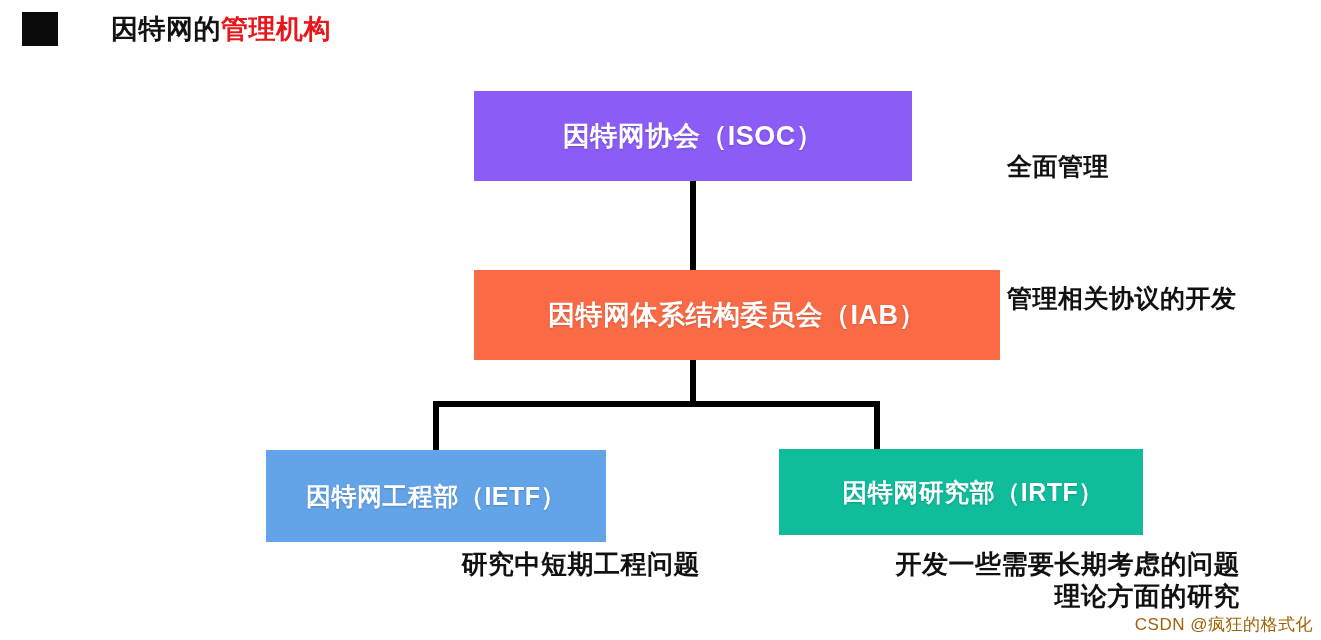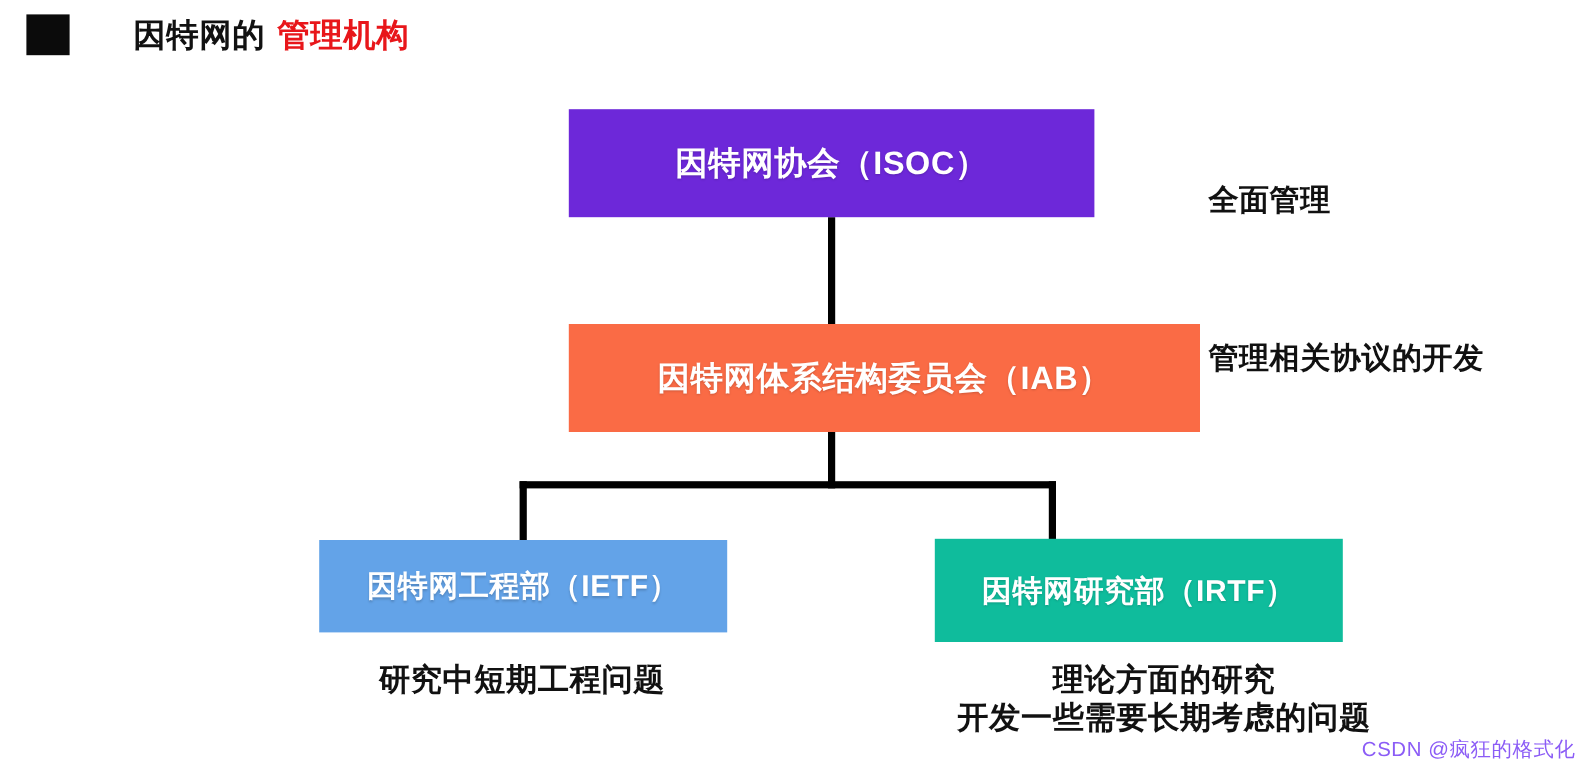--- a/index.html
+++ b/index.html
@@ -35,21 +35,21 @@
     flex: none;
   }
   .title-text {
     font-size: 27px;
     font-weight: bold;
     letter-spacing: 0.5px;
     white-space: nowrap;
     line-height: 34px;
   }
   .title-black { color: #111111; margin-left: 31px; }
-  .title-red   { color: #e8161a; margin-left: 10px; }
+  .title-red   { color: #e8161a; }
 
   
   .line {
     position: absolute;
     background: #000000;
   }
 
   
   .node {
     position: absolute;
@@ -58,75 +58,77 @@
     justify-content: center;
     color: #ffffff;
     font-weight: bold;
     letter-spacing: 0.5px;
     white-space: nowrap;
     text-shadow: 0 1px 2px rgba(0,0,0,0.18);
   }
   #node-isoc {
     left: 474px;  top: 91px;
     width: 438px; height: 90px;
-    background: #6d28d9;
+    background: #8b5cf6;
     font-size: 27px;
   }
   #node-iab {
     left: 474px;  top: 270px;
     width: 526px; height: 90px;
     background: #fa6b45;
     font-size: 27px;
   }
   #node-ietf {
     left: 266px;  top: 450px;
-    width: 340px; height: 77px;
+    width: 340px; height: 92px;
     background: #63a3e8;
     font-size: 25px;
   }
   #node-irtf {
     left: 779px;  top: 449px;
     width: 340px; height: 86px;
     background: #0fbc9c;
     font-size: 25px;
+    padding-left: 24px;
   }
 
   
   .side-note {
     position: absolute;
     color: #111111;
     font-weight: bold;
     font-size: 25px;
     white-space: nowrap;
     letter-spacing: 0.5px;
   }
   #note-isoc { left: 1007px; top: 122px; margin-top: 28px; }
   #note-iab  { left: 1007px; top: 282px; }
 
   
   .caption {
     position: absolute;
-    text-align: center;
+    text-align: right;
     color: #111111;
     font-weight: bold;
     font-size: 26px;
     line-height: 32px;
     letter-spacing: 0.5px;
+    font-family: Liberation Mono, monospace;
   }
   #caption-ietf { left: 170px; top: 550px; width: 530px; }
   #caption-irtf { left: 700px; top: 550px; width: 540px; }
   .caption-line { display: block; white-space: nowrap; }
 
   
   #watermark {
     position: absolute;
     right: 8px;
     bottom: 4px;
     font-size: 17px;
-    color: #8b5cf6;
+    color: #a16207;
     white-space: nowrap;
     letter-spacing: 0.5px;
   }
 </style>
 </head>
 <body>
 
 <div id="slide">
 
   <div class="title-row">
@@ -161,19 +163,19 @@
   </div>
 
   <div class="side-note" id="note-isoc">全面管理</div>
   <div class="side-note" id="note-iab">管理相关协议的开发</div>
 
   <div class="caption" id="caption-ietf">
     <span class="caption-line">研究中短期工程问题</span>
   </div>
 
   <div class="caption" id="caption-irtf">
+    <span class="caption-line">开发一些需要长期考虑的问题</span>
     <span class="caption-line">理论方面的研究</span>
-    <span class="caption-line">开发一些需要长期考虑的问题</span>
   </div>
 
   <div id="watermark">CSDN @疯狂的格式化</div>
 
 </div>
 
 </body></html>

